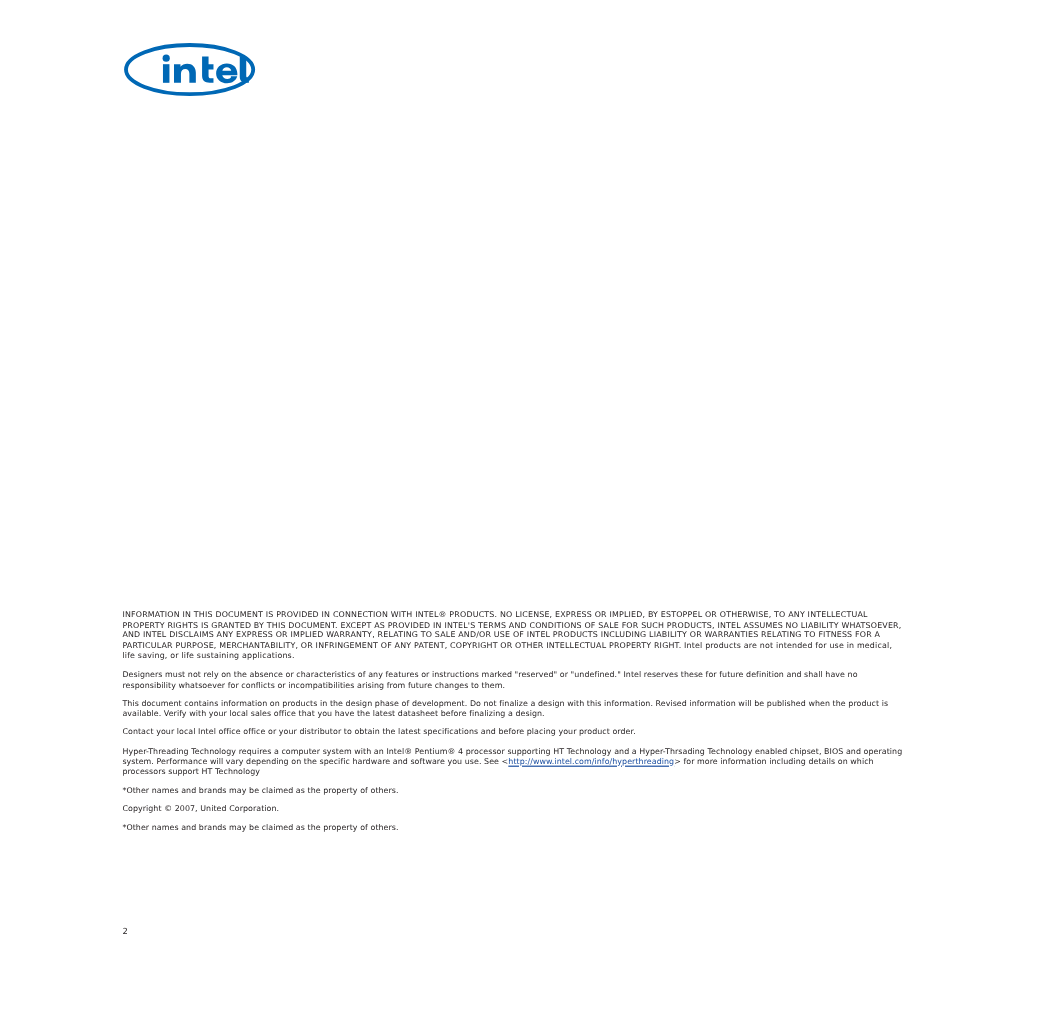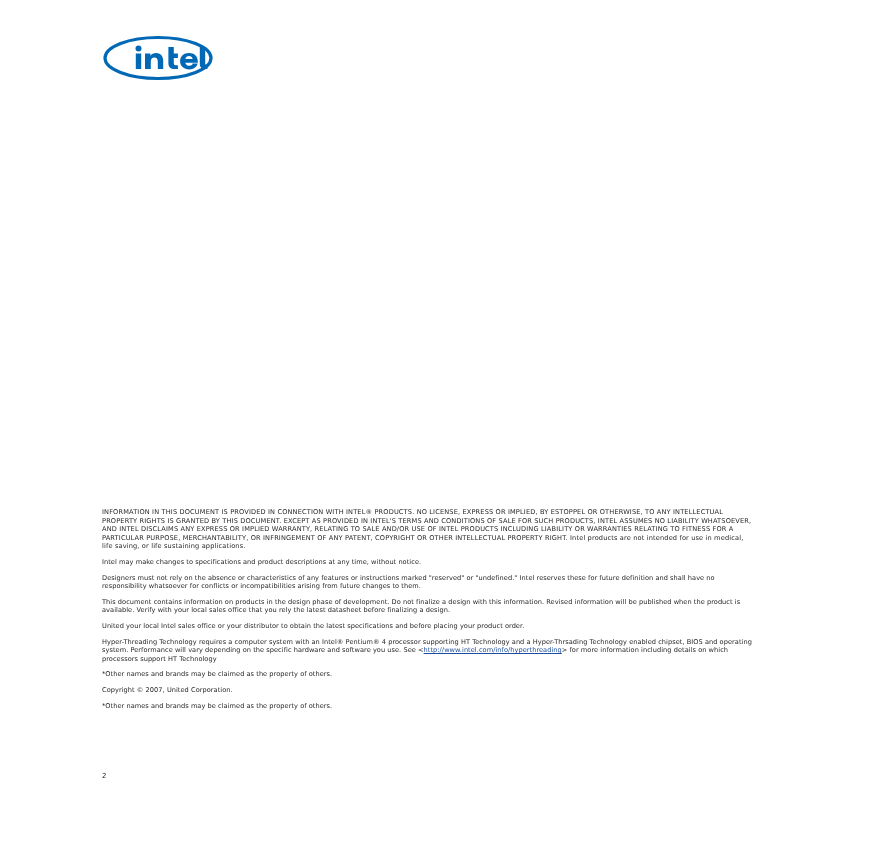--- a/index.html
+++ b/index.html
@@ -75,24 +75,23 @@
         <path d="M43 18.5 h5.4 v2.2 c1.3-1.7 3.3-2.6 5.6-2.6 c4.3 0 7.2 2.8 7.2 7.6 V34 h-5.4 v-7.6 c0-2.4-1.3-3.8-3.4-3.8 c-2.2 0-3.6 1.5-3.6 3.9 V34 H43 z"></path>
         <path d="M66.4 12 h5.4 v6.5 h4.1 v4.4 h-4.1 v5.4 c0 1.3 0.6 1.9 1.9 1.9 h2.2 V34 h-3.2 c-4.1 0-6.3-2-6.3-5.8 V12 z"></path>
         <path d="M90.4 28.6 h5.3 c-1 3.6-4.2 5.8-8.4 5.8 c-5.4 0-9.2-3.5-9.2-8.2 c0-4.7 3.7-8.2 8.9-8.2 c5.3 0 8.8 3.4 8.8 8.7 v1 H83.2 c0.5 2 2.1 3.1 4.3 3.1 c1.5 0 2.5-0.5 2.9-1.2 z M83.3 24 h7.4 c-0.4-1.9-1.8-2.9-3.7-2.9 c-1.9 0-3.3 1.1-3.7 2.9 z"></path>
         <path d="M97.8 12 h5.4 v16.2 c0 1.2 0.5 1.6 1.6 1.6 h0.6 V34 h-1.8 c-3.8 0-5.8-1.8-5.8-5.1 V12 z"></path>
       </g>
     </svg>
   </div>
 
   <div class="legal">
     <p class="caps">INFORMATION IN THIS DOCUMENT IS PROVIDED IN CONNECTION WITH INTEL® PRODUCTS. NO LICENSE, EXPRESS OR IMPLIED, BY ESTOPPEL OR OTHERWISE, TO ANY INTELLECTUAL PROPERTY RIGHTS IS GRANTED BY THIS DOCUMENT. EXCEPT AS PROVIDED IN INTEL'S TERMS AND CONDITIONS OF SALE FOR SUCH PRODUCTS, INTEL ASSUMES NO LIABILITY WHATSOEVER, AND INTEL DISCLAIMS ANY EXPRESS OR IMPLIED WARRANTY, RELATING TO SALE AND/OR USE OF INTEL PRODUCTS INCLUDING LIABILITY OR WARRANTIES RELATING TO FITNESS FOR A PARTICULAR PURPOSE, MERCHANTABILITY, OR INFRINGEMENT OF ANY PATENT, COPYRIGHT OR OTHER INTELLECTUAL PROPERTY RIGHT. Intel products are not intended for use in medical, life saving, or life sustaining applications.</p>
-    <p>Intel may make changes to specifications and product descriptions at any time, without notice.</p>
     <p>Designers must not rely on the absence or characteristics of any features or instructions marked "reserved" or "undefined." Intel reserves these for future definition and shall have no responsibility whatsoever for conflicts or incompatibilities arising from future changes to them.</p>
-    <p>This document contains information on products in the design phase of development. Do not finalize a design with this information. Revised information will be published when the product is available. Verify with your local sales office that you rely the latest datasheet before finalizing a design.</p>
-    <p>United your local Intel sales office or your distributor to obtain the latest specifications and before placing your product order.</p>
+    <p>This document contains information on products in the design phase of development. Do not finalize a design with this information. Revised information will be published when the product is available. Verify with your local sales office that you have the latest datasheet before finalizing a design.</p>
+    <p>Contact your local Intel office office or your distributor to obtain the latest specifications and before placing your product order.</p>
     <p><span>Hyper-Threading Technology requires a computer system with an Intel® Pentium® 4 processor supporting HT Technology and a Hyper-Thrsading Technology enabled chipset, BIOS and operating system. Performance will vary depending on the specific hardware and software you use. See &lt;</span><a href="#">http://www.intel.com/info/hyperthreading</a><span>&gt; for more information including details on which processors support HT Technology</span></p>
     <p>*Other names and brands may be claimed as the property of others.</p>
     <p>Copyright © 2007, United Corporation.</p>
     <p>*Other names and brands may be claimed as the property of others.</p>
   </div>
 
   <div class="page-number">2</div>
 
 </div>
 

